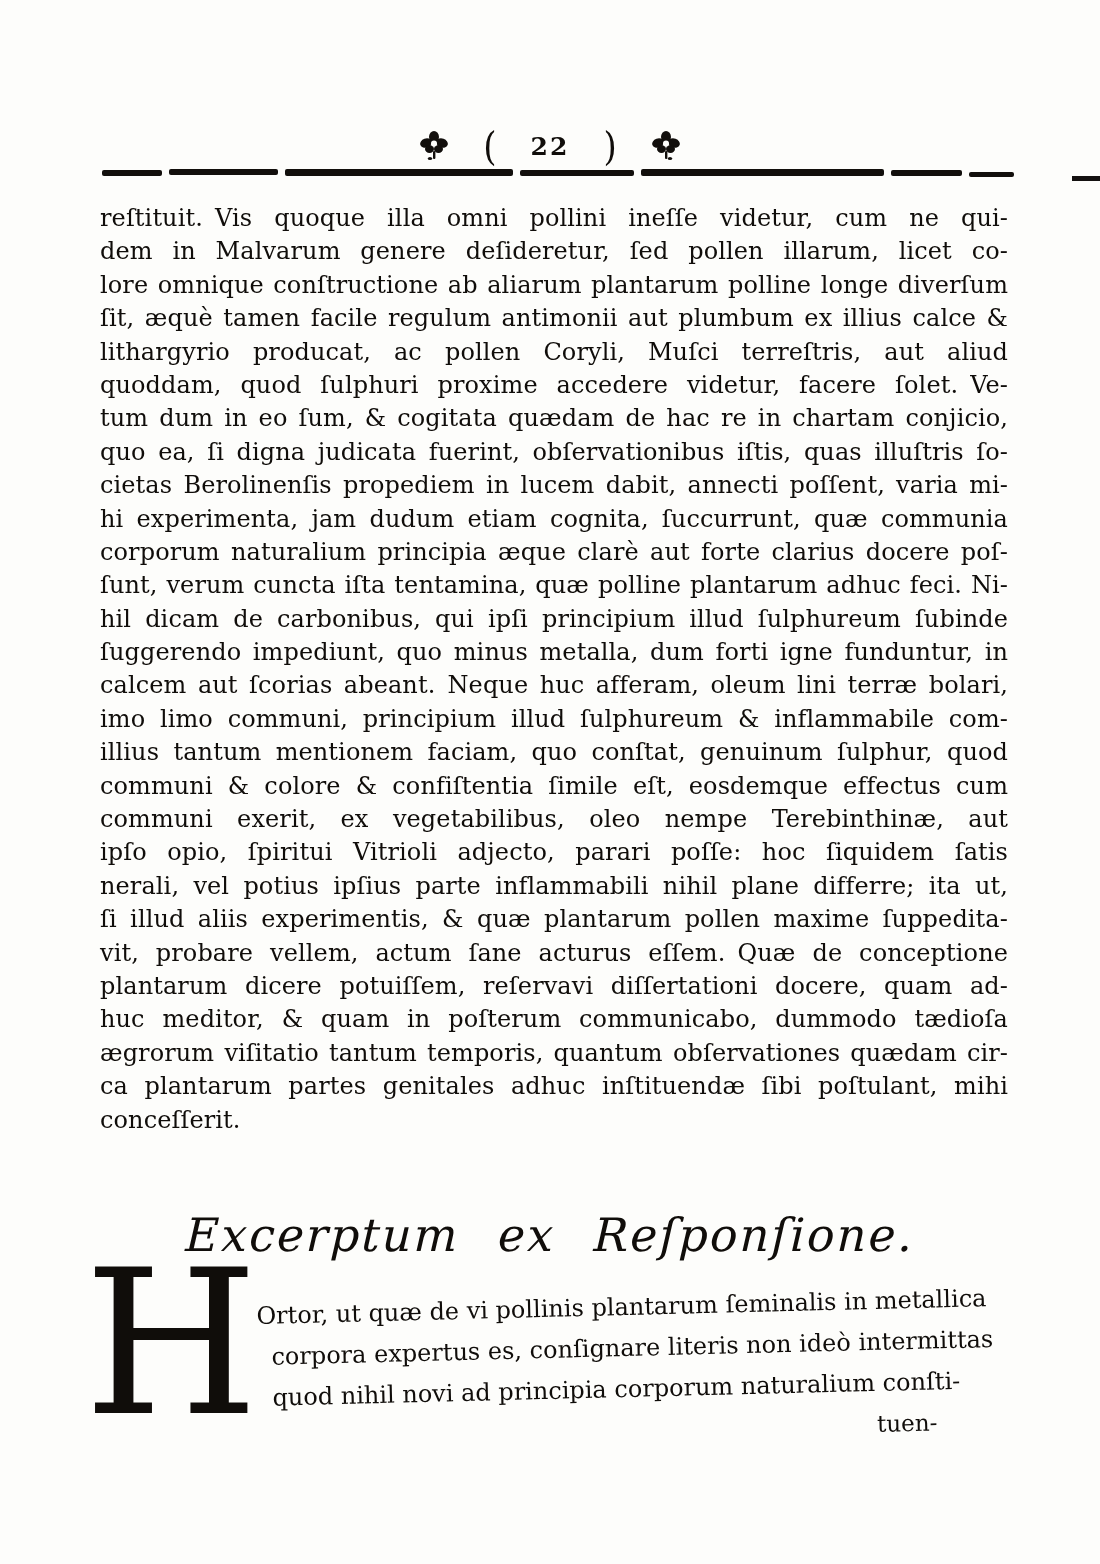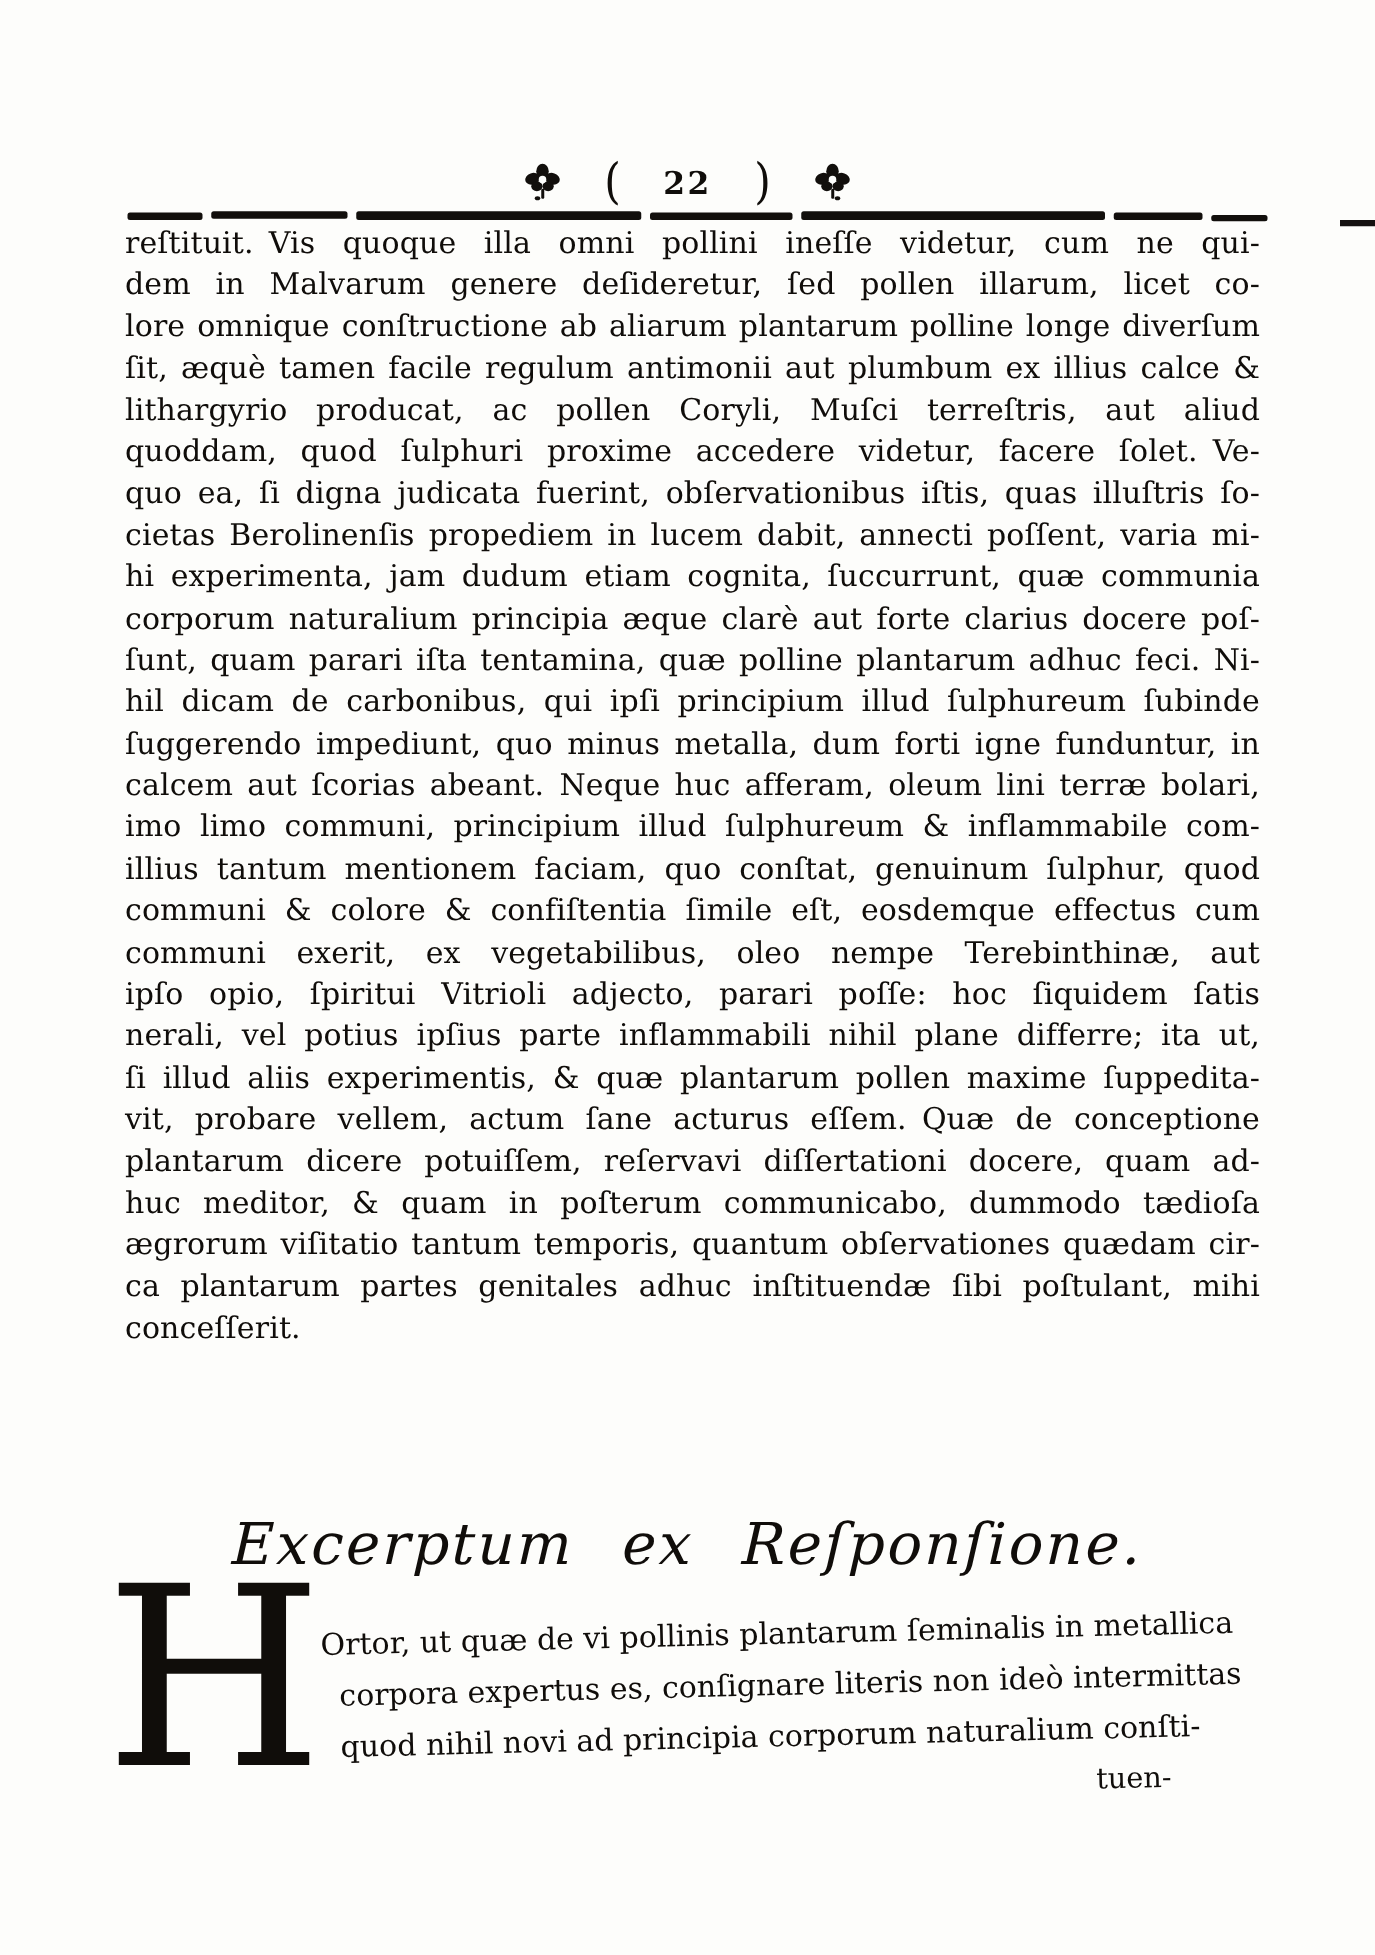--- a/index.html
+++ b/index.html
@@ -33,21 +33,21 @@
   .rule .seg:nth-child(1) { width: 60px; transform: translateY(1px); }
   .rule .seg:nth-child(2) { width: 110px; }
   .rule .seg:nth-child(3) { width: 230px; height: 7px; }
   .rule .seg:nth-child(4) { width: 115px; transform: translateY(1px); }
   .rule .seg:nth-child(5) { width: 245px; height: 7px; }
   .rule .seg:nth-child(6) { width: 72px; transform: translateY(1px); }
   .rule .seg:nth-child(7) { width: 45px; transform: translateY(3px); height: 5px; }
 
   
   .body-par {
-    position: absolute; top: 178px; left: 100px; width: 908px;
+    position: absolute; top: 202px; left: 100px; width: 908px;
     font-size: 24px;
     letter-spacing: 0.1px;
   }
   .line {
     height: 33.4px; line-height: 33.4px;
     text-align: justify; text-align-last: justify;
     white-space: nowrap;
     overflow: visible;
   }
   .line.short { text-align-last: left; white-space: normal; }
@@ -134,25 +134,26 @@
   </div>
   <div class="edge-mark"></div>
 
   <div class="body-par">
     <div class="line">reſtituit. Vis quoque illa omni pollini ineſſe videtur, cum ne qui-</div>
     <div class="line">dem in Malvarum genere deſideretur, ſed pollen illarum, licet co-</div>
     <div class="line">lore omnique conſtructione ab aliarum plantarum polline longe diverſum</div>
     <div class="line">ſit, æquè tamen facile regulum antimonii aut plumbum ex illius calce &amp;</div>
     <div class="line">lithargyrio producat, ac pollen Coryli, Muſci terreſtris, aut aliud</div>
     <div class="line">quoddam, quod ſulphuri proxime accedere videtur, facere ſolet. Ve-</div>
+    <div class="line">tum dum in eo ſum, &amp; cogitata quædam de hac re in chartam conjicio,</div>
     <div class="line">quo ea, ſi digna judicata fuerint, obſervationibus iſtis, quas illuſtris ſo-</div>
     <div class="line">cietas Berolinenſis propediem in lucem dabit, annecti poſſent, varia mi-</div>
     <div class="line">hi experimenta, jam dudum etiam cognita, ſuccurrunt, quæ communia</div>
     <div class="line">corporum naturalium principia æque clarè aut forte clarius docere poſ-</div>
-    <div class="line">ſunt, quam parari iſta tentamina, quæ polline plantarum adhuc feci. Ni-</div>
+    <div class="line">ſunt, verum cuncta iſta tentamina, quæ polline plantarum adhuc feci. Ni-</div>
     <div class="line">hil dicam de carbonibus, qui ipſi principium illud ſulphureum ſubinde</div>
     <div class="line">ſuggerendo impediunt, quo minus metalla, dum forti igne funduntur, in</div>
     <div class="line">calcem aut ſcorias abeant. Neque huc afferam, oleum lini terræ bolari,</div>
     <div class="line">imo limo communi, principium illud ſulphureum &amp; inflammabile com-</div>
     <div class="line">illius tantum mentionem faciam, quo conſtat, genuinum ſulphur, quod</div>
     <div class="line">communi &amp; colore &amp; confiſtentia ſimile eſt, eosdemque effectus cum</div>
     <div class="line">communi exerit, ex vegetabilibus, oleo nempe Terebinthinæ, aut</div>
     <div class="line">ipſo opio, ſpiritui Vitrioli adjecto, parari poſſe: hoc ſiquidem ſatis</div>
     <div class="line">nerali, vel potius ipſius parte inflammabili nihil plane differre; ita ut,</div>
     <div class="line">ſi illud aliis experimentis, &amp; quæ plantarum pollen maxime ſuppedita-</div>

